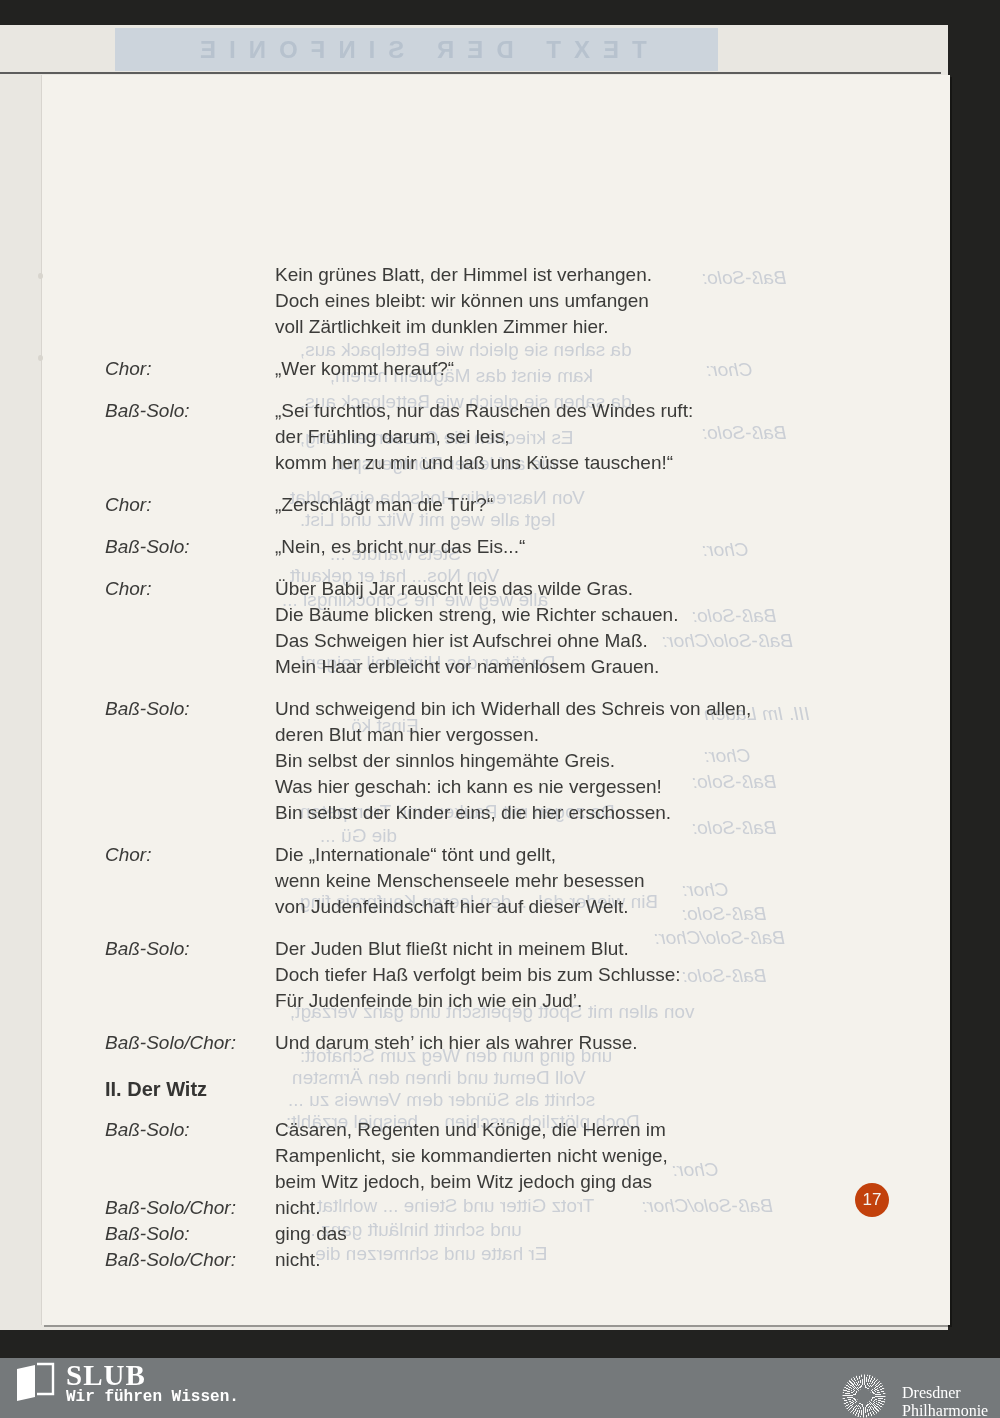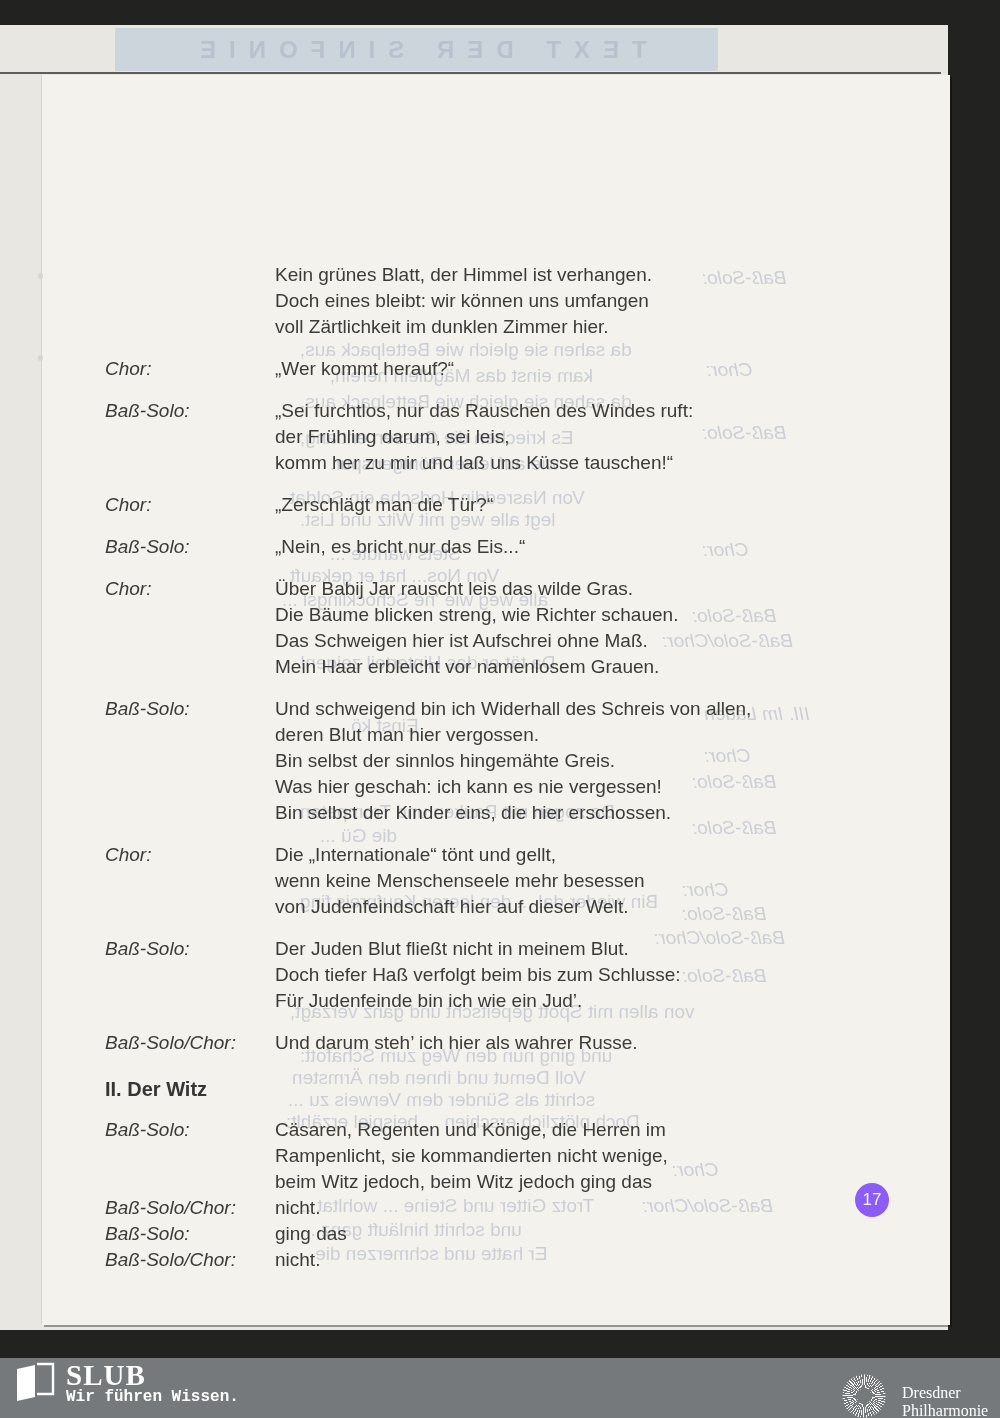--- a/index.html
+++ b/index.html
@@ -53,21 +53,21 @@
   .ghost{
     position:absolute;white-space:nowrap;
     transform:scaleX(-1);
     color:#aab3c4;opacity:.55;filter:blur(.5px);
     font-size:19px;line-height:26px;
   }
   .ghost.lbl{font-style:italic;}
   
   .page-badge{
     position:absolute;left:813px;top:1108px;width:34px;height:34px;
-    border-radius:50%;background:#8b5cf6;color:#f3f3f0;
+    border-radius:50%;background:#c2410c;color:#f3f3f0;
     display:flex;align-items:center;justify-content:center;
     font-size:17px;
   }
   
   .footer{
     position:absolute;left:0;bottom:0;width:1000px;height:60px;
     background:#75797b;color:#fff;
   }
   .slub{position:absolute;left:14px;top:3px;display:flex;}
   .slub-icon{width:42px;height:40px;margin-right:10px;}

